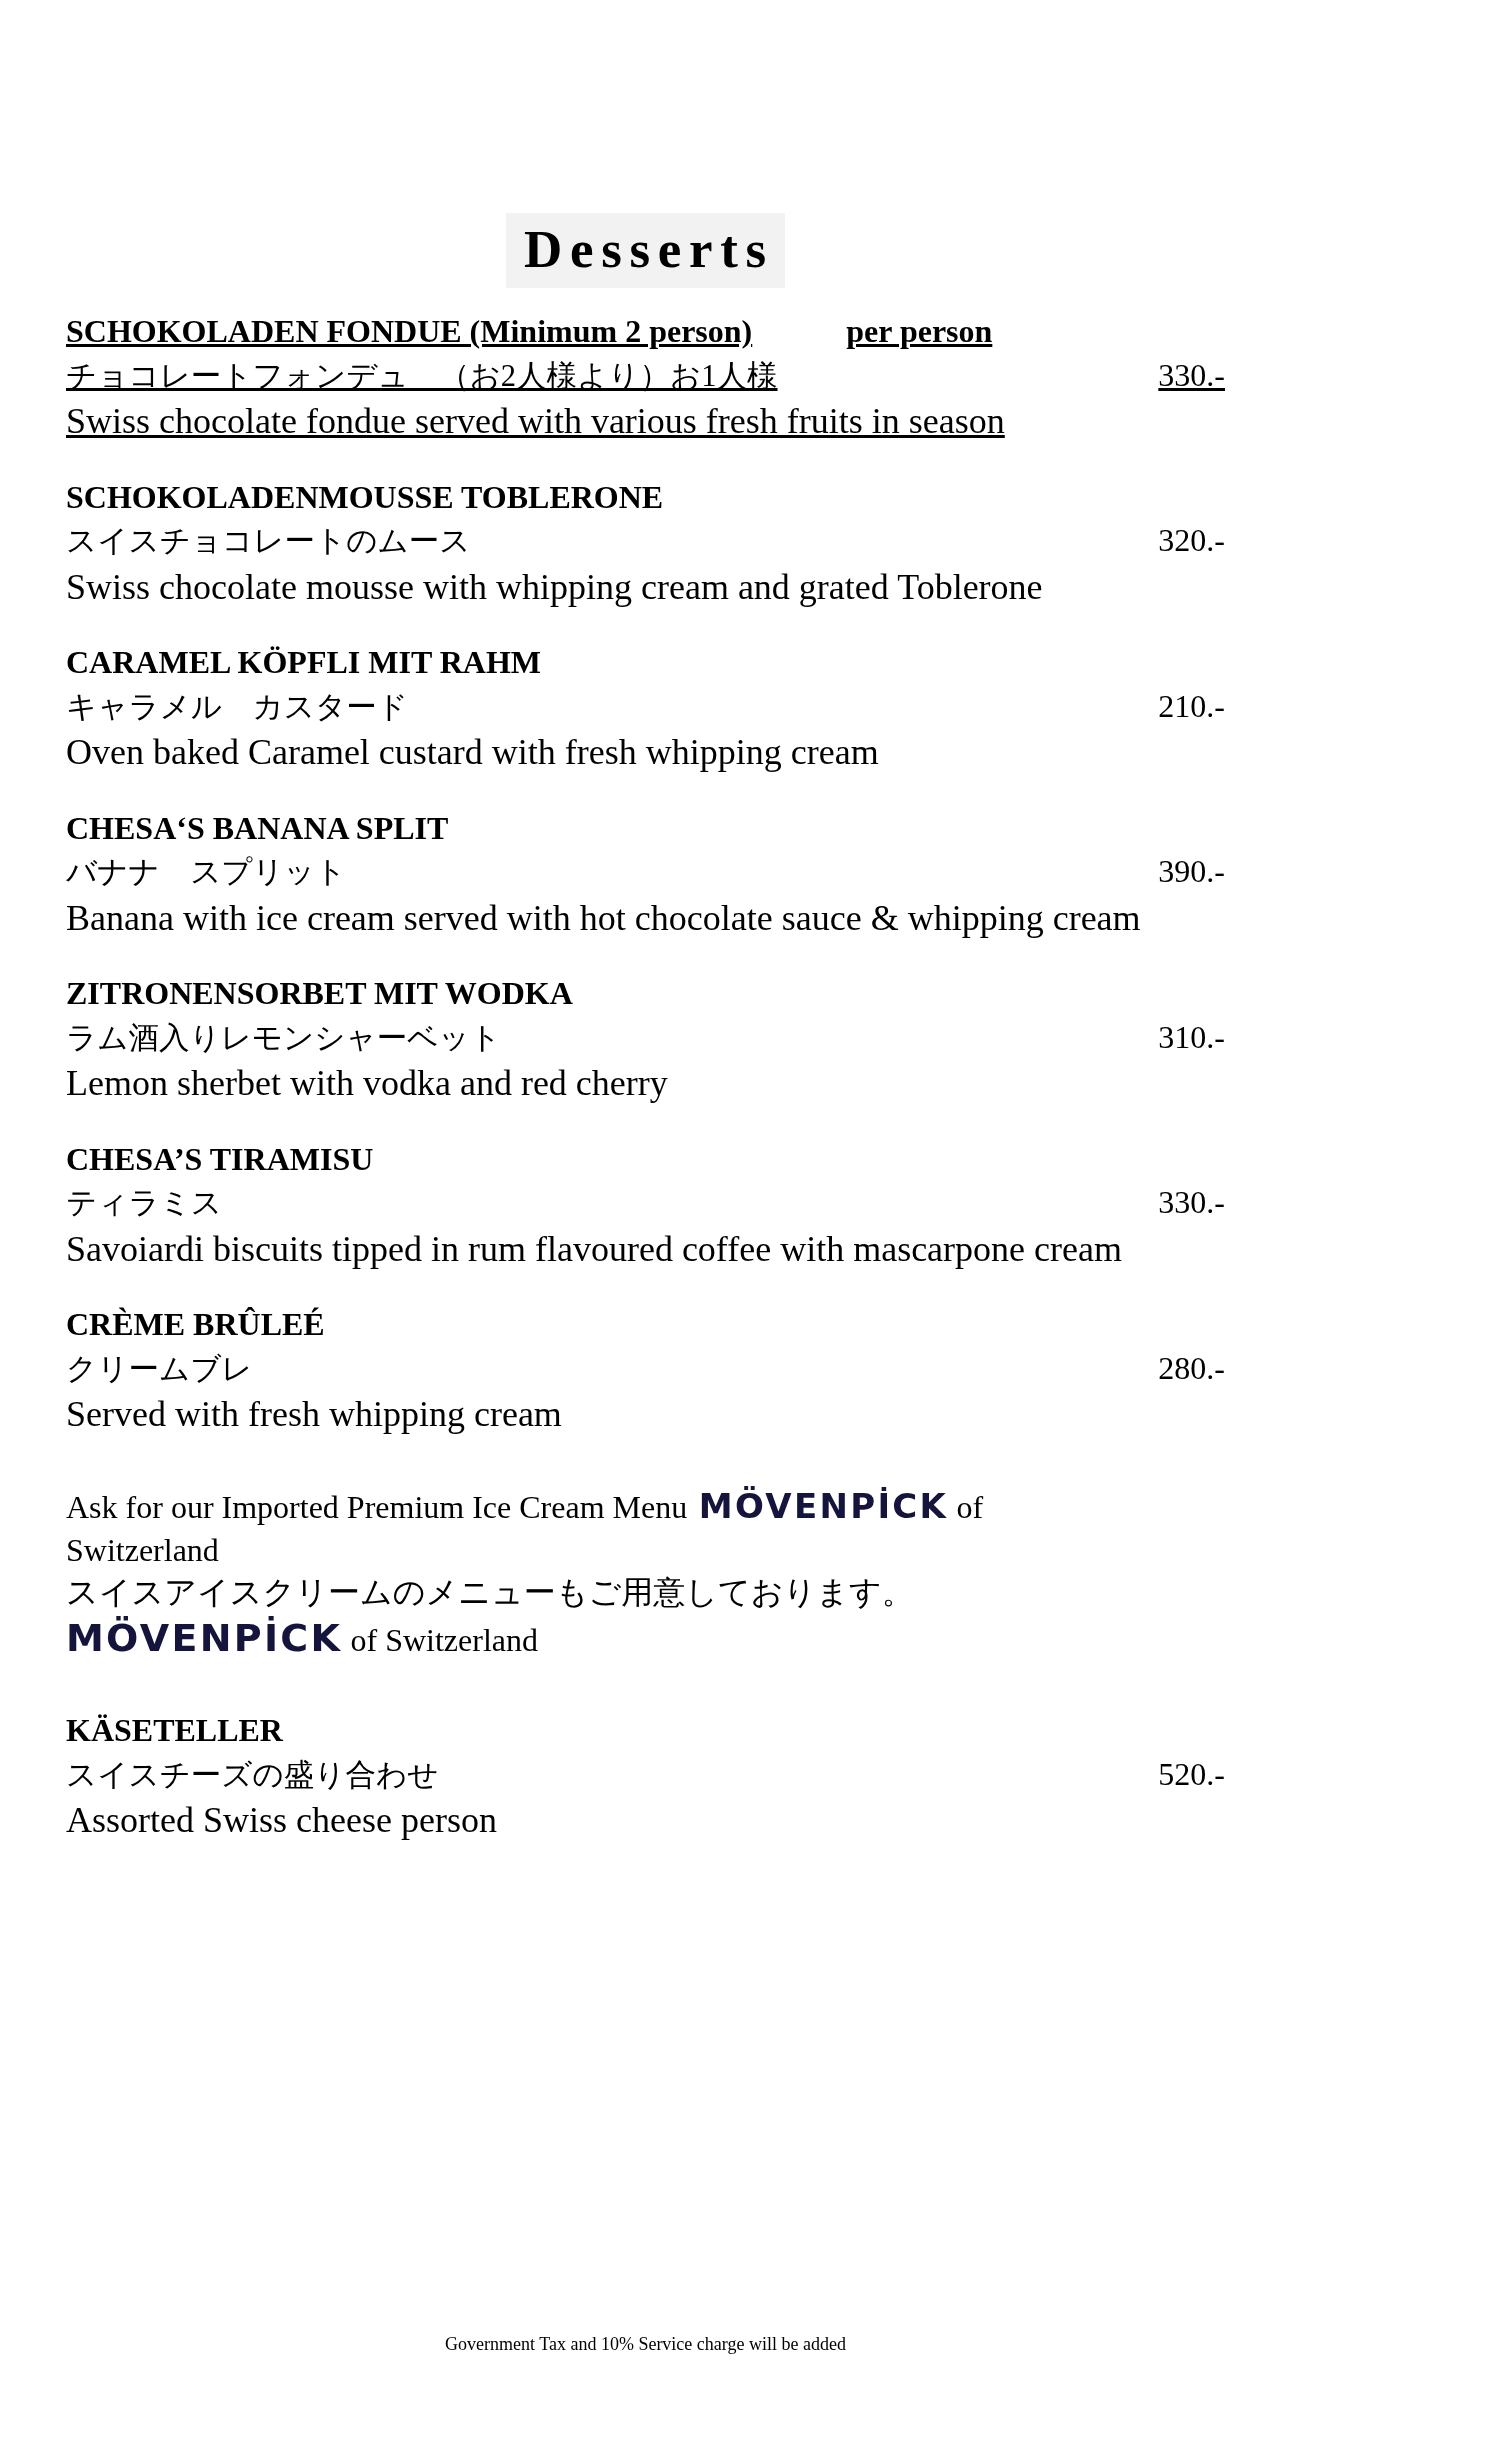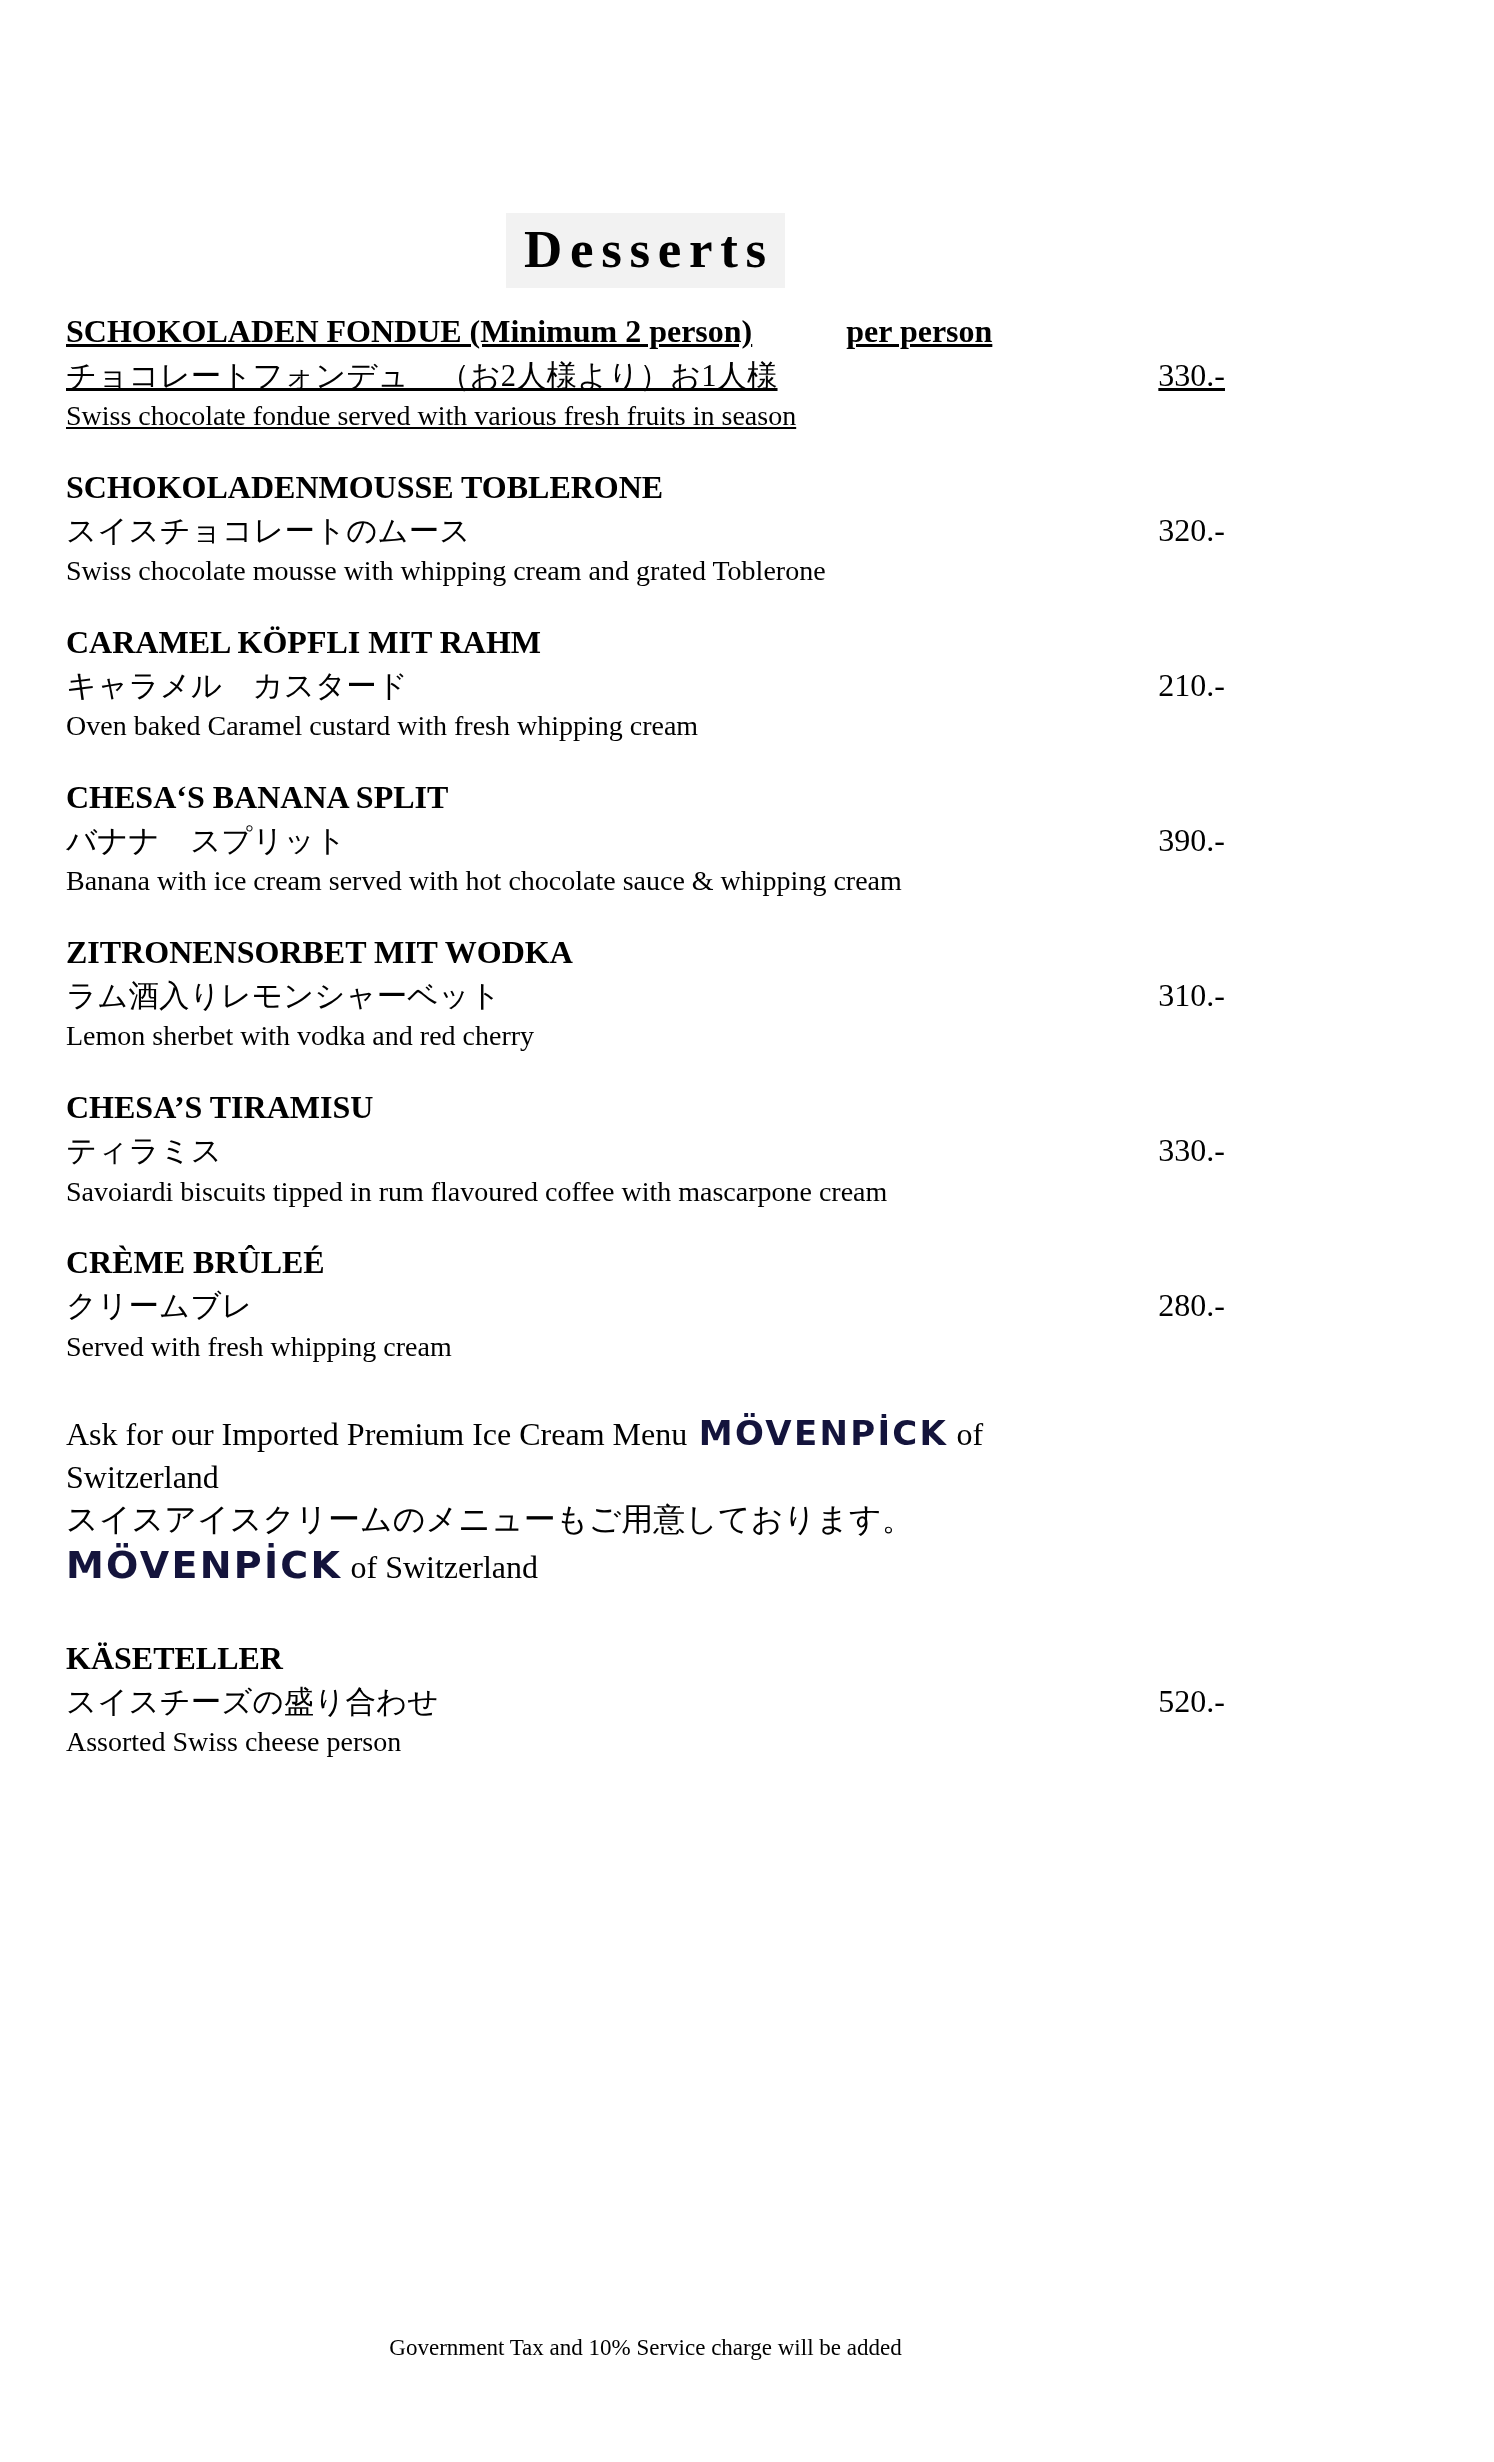--- a/index.html
+++ b/index.html
@@ -29,39 +29,39 @@
   .per-person { margin-left: 94px; font-weight: bold; }
   .jp-row {
     display: flex;
     justify-content: space-between;
     align-items: baseline;
     font-size: 30.5px;
     line-height: 1.45;
     gap: 20px;
   }
   .price { font-size: 32px; white-space: nowrap; padding-left: 23.4px; }
-  .item-desc { font-size: 28px; line-height: 1.3; }
+  .item-desc { font-size: 36px; line-height: 1.3; }
   .note { margin-top: 46px; font-size: 32px; line-height: 1.32; }
   .note-line { line-height: 1.32; }
   .brand {
     font-family: "DejaVu Sans", "Liberation Sans", sans-serif;
     font-weight: bold;
     color: #14143c;
     font-size: 34px;
     letter-spacing: 2.3px;
     margin: 0 8.2px 0 11.7px;
   }
   .brand.big { font-size: 38px; margin-left: 0; }
   .footer {
     position: absolute;
     top: 2334px;
     left: 0;
     width: 100%;
     text-align: center;
-    font-size: 23px;
+    font-size: 18px;
     line-height: 1.2;
     font-family: Liberation Serif, serif;
   }
 </style>
 </head>
 <body>
 
 <div class="page">
 
   <div class="title-row">

